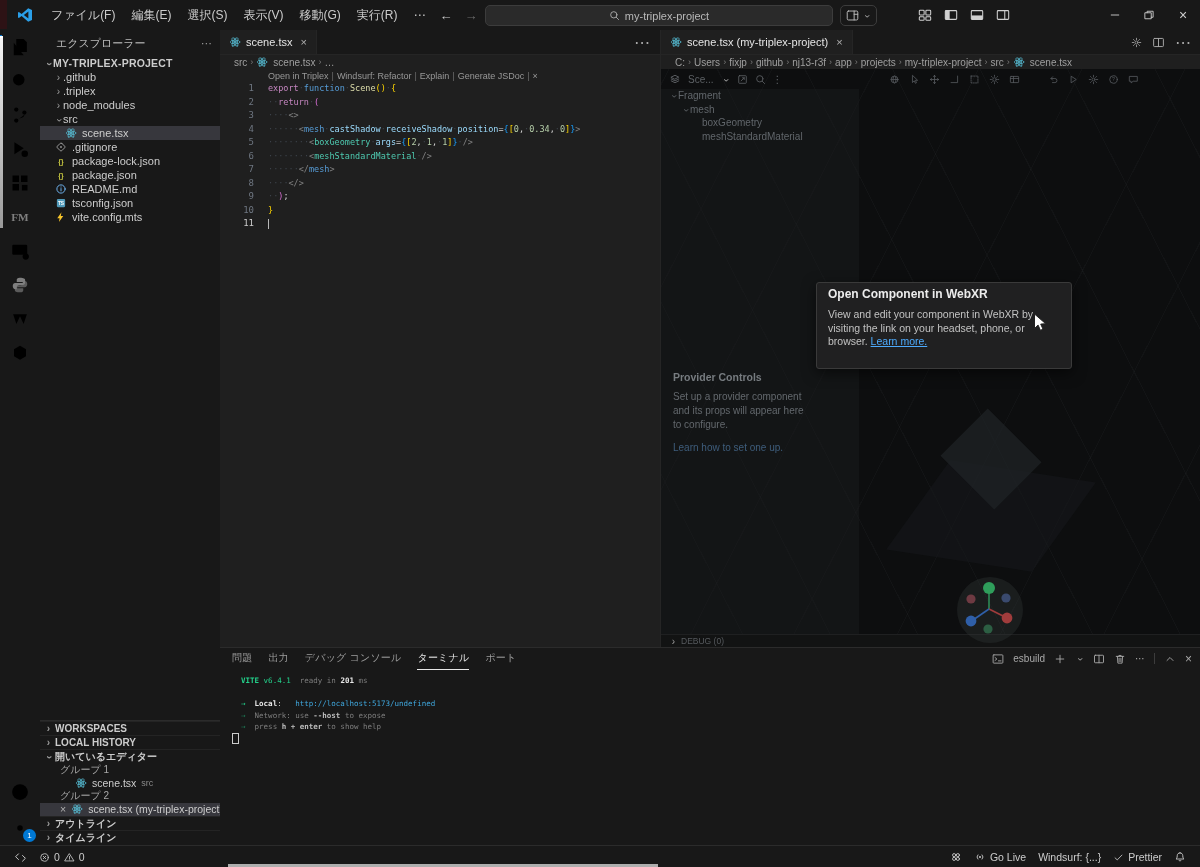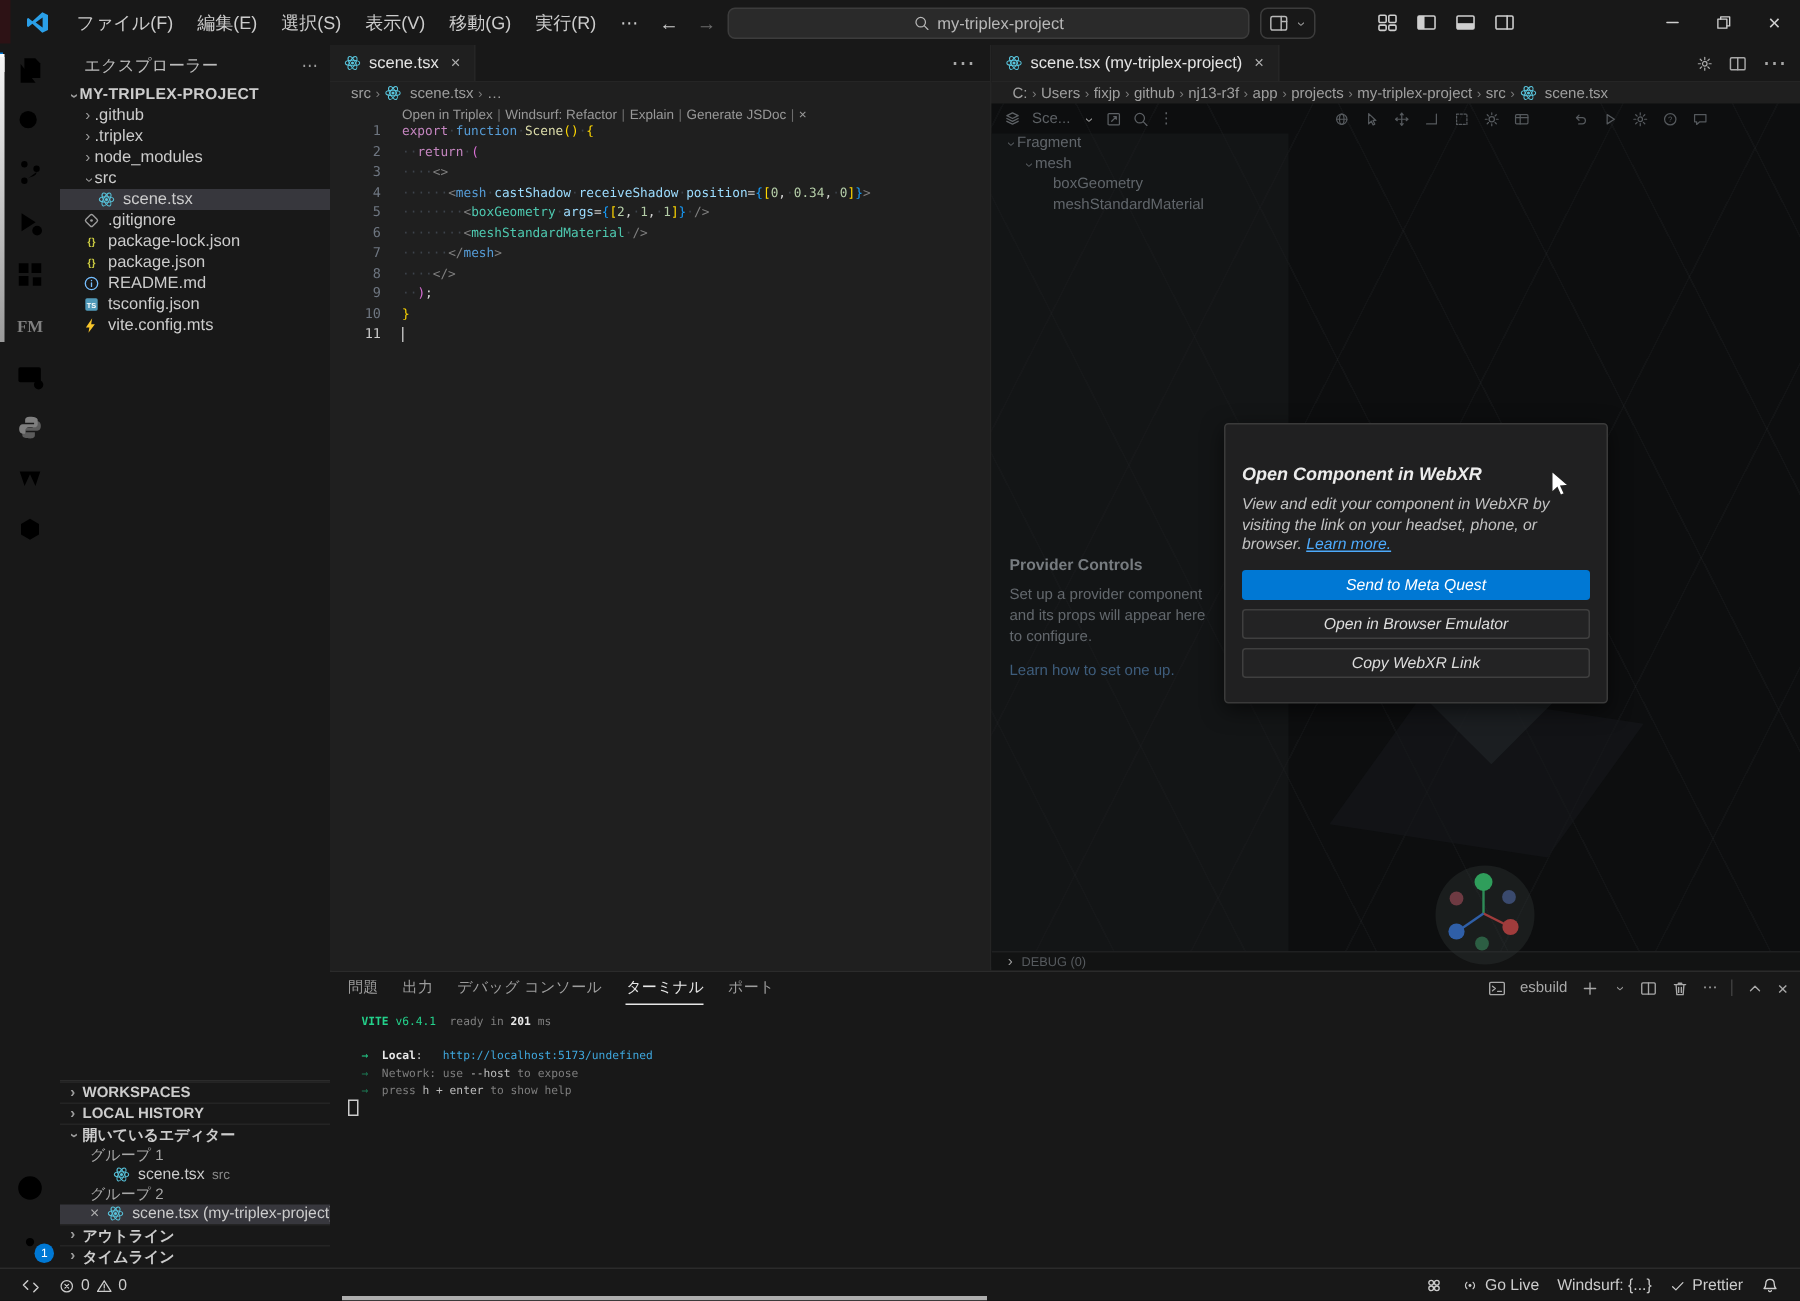--- a/index.html
+++ b/index.html
@@ -98,21 +98,21 @@
              display:flex;align-items:center;padding-left:8px;font-size:8.5px;color:#565a5e;gap:3px;}
   .cube{position:absolute;left:292px;top:352px;width:76px;height:76px;background:#1f2325;opacity:.75;
         transform:rotate(45deg) scaleY(.88);}
   .cube2{position:absolute;left:250px;top:402px;width:160px;height:90px;background:#15181a;opacity:.6;
         transform:skewX(-30deg) rotate(8deg);}
   .gizmo{position:absolute;left:294px;top:506px;width:70px;height:70px;}
   .gizmo .bgc{position:absolute;inset:2px;border-radius:50%;background:rgba(52,56,58,0.35);}
   .cursor-arrow{position:absolute;left:372px;top:244px;z-index:60;}
 
   .dialog{position:absolute;left:155px;top:213px;width:232px;background:#202021;border:1px solid #3a3a3a;
-          border-radius:3px;box-shadow:0 4px 14px rgba(0,0,0,.55);padding:26px 11px 10px;z-index:50;font-style:italic;}
+          border-radius:3px;box-shadow:0 4px 14px rgba(0,0,0,.55);padding:4px 11px 10px;z-index:50;}
   .dlg-title{font-size:12px;font-weight:bold;color:#ececec;margin-bottom:7px;}
   .dlg-body{font-size:10.5px;color:#c2c2c2;line-height:13.5px;margin-bottom:9px;}
   .dlg-link{color:#4daafc;text-decoration:underline;}
   .dlg-btn{height:18px;border-radius:2.5px;display:flex;align-items:center;justify-content:center;
            font-size:10.5px;margin-bottom:6px;}
   .dlg-btn.primary{background:#0078d4;color:#ffffff;border:1px solid #0078d4;}
   .dlg-btn.secondary{background:#232324;color:#dddddd;border:1px solid #3f3f3f;}
   .dlg-foot{font-size:10.5px;color:#c2c2c2;line-height:13.5px;margin-top:3px;}
 
   
@@ -121,21 +121,21 @@
   .panel-head{height:21px;display:flex;align-items:center;padding:0 8px 0 12px;flex:none;}
   .ptab{font-size:10px;color:#9d9d9d;margin-right:16px;height:21px;display:flex;align-items:center;
         border-bottom:1px solid transparent;letter-spacing:.2px;}
   .ptab.active{color:#e7e7e7;border-bottom-color:#e7e7e7;}
   .phead-right{margin-left:auto;display:flex;align-items:center;gap:9px;color:#a8a8a8;font-size:10px;}
   .phead-right .vdiv{width:1px;height:11px;background:#3c3c3c;}
   .terminal{flex:1;padding:6px 0 0 12px;font-family:"DejaVu Sans Mono",monospace;font-size:7.5px;}
   .tline{height:11.5px;line-height:11.5px;white-space:pre;}
   .tfg{color:#cccccc}.tdim{color:#7e7e7e}.tbold{color:#e8e8e8;font-weight:bold}
   .tvite{color:#23d18b;font-weight:bold}.tgreen{color:#23d18b}.tgreendim{color:#1d7a55}
-  .turl{color:#3fa7dd}.tdimbold{color:#bdbdbd;font-weight:normal}
+  .turl{color:#3fa7dd}.tdimbold{color:#bdbdbd;font-weight:bold}
   .tnpm{background:#caa13b;color:#1e1e1e;}
   .tcursor{display:inline-block;width:5px;height:9px;border:1px solid #cccccc;vertical-align:middle;}
 
   
   .statusbar{position:absolute;left:0;top:845px;width:1200px;height:22px;background:#181818;
              border-top:1px solid #2b2b2b;display:flex;align-items:center;font-size:10.5px;color:#cccccc;}
   .sb-item{display:flex;align-items:center;gap:4px;padding:0 6px;height:22px;}
   .sb-left{display:flex;align-items:center;margin-left:8px;}
   .sb-right{margin-left:auto;display:flex;align-items:center;margin-right:8px;}
 
@@ -752,25 +752,20 @@
         <circle cx="51" cy="23" r="4.6" fill="#3a4a6e"></circle>
         <circle cx="33" cy="54" r="4.6" fill="#2c5e43"></circle>
       </svg>
     </div>
 
     <div class="dialog">
       <div class="dlg-title">Open Component in WebXR</div>
       <div class="dlg-body">
         <span>View and edit your component in WebXR by visiting the link on your headset, phone, or browser. </span><span class="dlg-link">Learn more.</span>
       </div>
-      <div id="dlg-buttons">
-          <div class="dlg-btn primary">Send to Meta Quest</div>
-          <div class="dlg-btn secondary">Open in Browser Emulator</div>
-          <div class="dlg-btn secondary">Copy WebXR Link</div>
-        </div>
     </div>
 
     <span class="cursor-arrow">
       <svg width="15" height="20" viewBox="0 0 15 20">
           <path d="M1.5 1l0 14.5 3.6-3.4 2.3 5.2 2.6-1.1-2.3-5.1 5-.4z" fill="#ffffff" stroke="#222" stroke-width="1"></path>
         </svg>
     </span>
   </div>
 </div>
 

